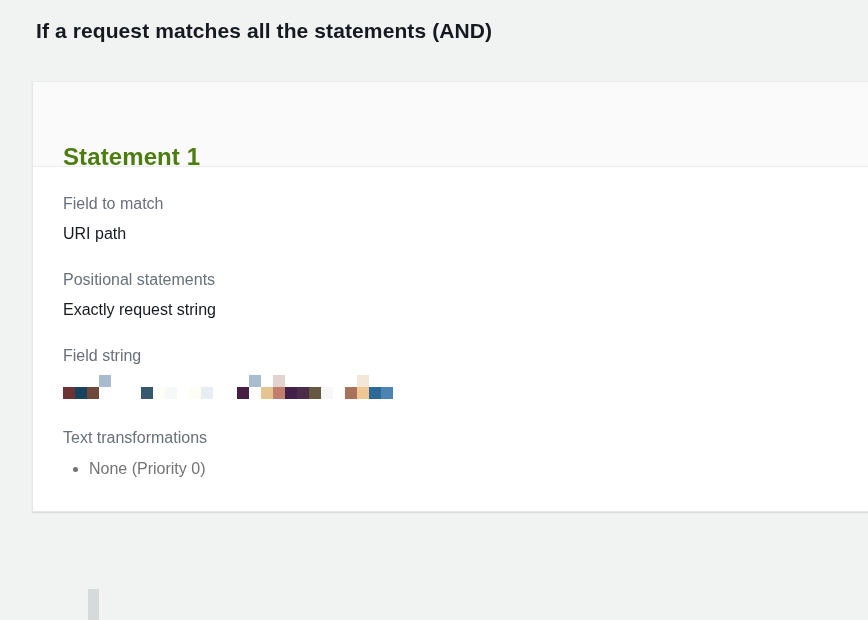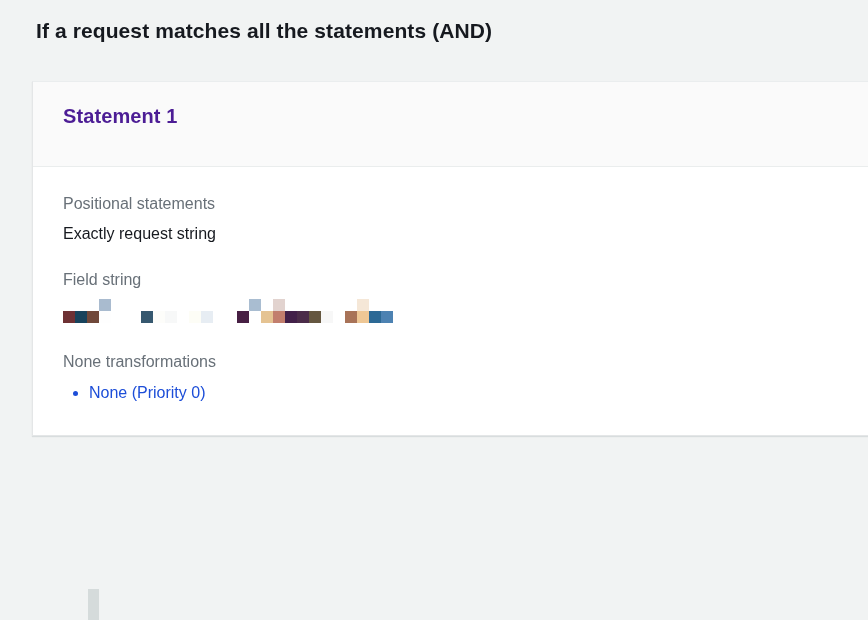--- a/index.html
+++ b/index.html
@@ -41,25 +41,26 @@
     box-sizing: border-box;
   }
   .card-header {
     background: #fafafa;
     border-bottom: 1px solid #eaeded;
     padding: 20px 30px 22px 30px;
     box-sizing: border-box;
     height: 85px;
   }
   .card-title {
-    font-size: 20px;
+    font-size: 24px;
     font-weight: bold;
-    color: #4c1d95;
+    color: #4d7c0f;
     line-height: 28px;
     letter-spacing: 0.1px;
+    margin-top: 41px;
   }
   .card-body {
     padding: 26px 30px 30px 30px;
     box-sizing: border-box;
     background: #ffffff;
   }
 
   
   .field-group {
     margin-bottom: 24px;
@@ -94,21 +95,21 @@
   }
 
   
   .bullet-list {
     margin: 4px 0 0 0;
     padding-left: 26px;
     list-style: disc;
   }
   .bullet-list li {
     font-size: 16px;
-    color: #1d4ed8;
+    color: #737373;
     line-height: 24px;
   }
   .bullet-list li::marker {
     font-size: 15px;
   }
 
   
   .connector {
     position: absolute;
     left: 88px;
@@ -124,20 +125,24 @@
 <div class="page-heading">If a request matches all the statements (AND)</div>
 
 <div class="card">
 
   <div class="card-header">
     <div class="card-title">Statement 1</div>
   </div>
 
   <div class="card-body">
 
+    <div class="field-group">
+      <div class="field-label">Field to match</div>
+      <div class="field-value">URI path</div>
+    </div>
 
     <div class="field-group">
       <div class="field-label">Positional statements</div>
       <div class="field-value">Exactly request string</div>
     </div>
 
     <div class="field-group">
       <div class="field-label">Field string</div>
       <div class="redacted" id="redacted-search-string">
           <div class="blk" style="left: 0px; top: 12px; background: rgb(110, 49, 52);"></div>
@@ -175,21 +180,21 @@
           <div class="blk" style="left: 270px; top: 12px; background: rgb(255, 255, 255);"></div>
           <div class="blk" style="left: 282px; top: 12px; background: rgb(168, 115, 88);"></div>
           <div class="blk" style="left: 294px; top: 12px; background: rgb(238, 199, 149);"></div>
           <div class="blk" style="left: 294px; top: 0px; background: rgb(245, 231, 215);"></div>
           <div class="blk" style="left: 306px; top: 12px; background: rgb(44, 105, 149);"></div>
           <div class="blk" style="left: 318px; top: 12px; background: rgb(77, 130, 178);"></div>
         </div>
     </div>
 
     <div class="field-group">
-      <div class="field-label">None transformations</div>
+      <div class="field-label">Text transformations</div>
       <ul class="bullet-list" id="text-transformations-list">
           <li>None (Priority 0)</li>
         </ul>
     </div>
 
   </div>
 </div>
 
 <div class="connector"></div>
 

